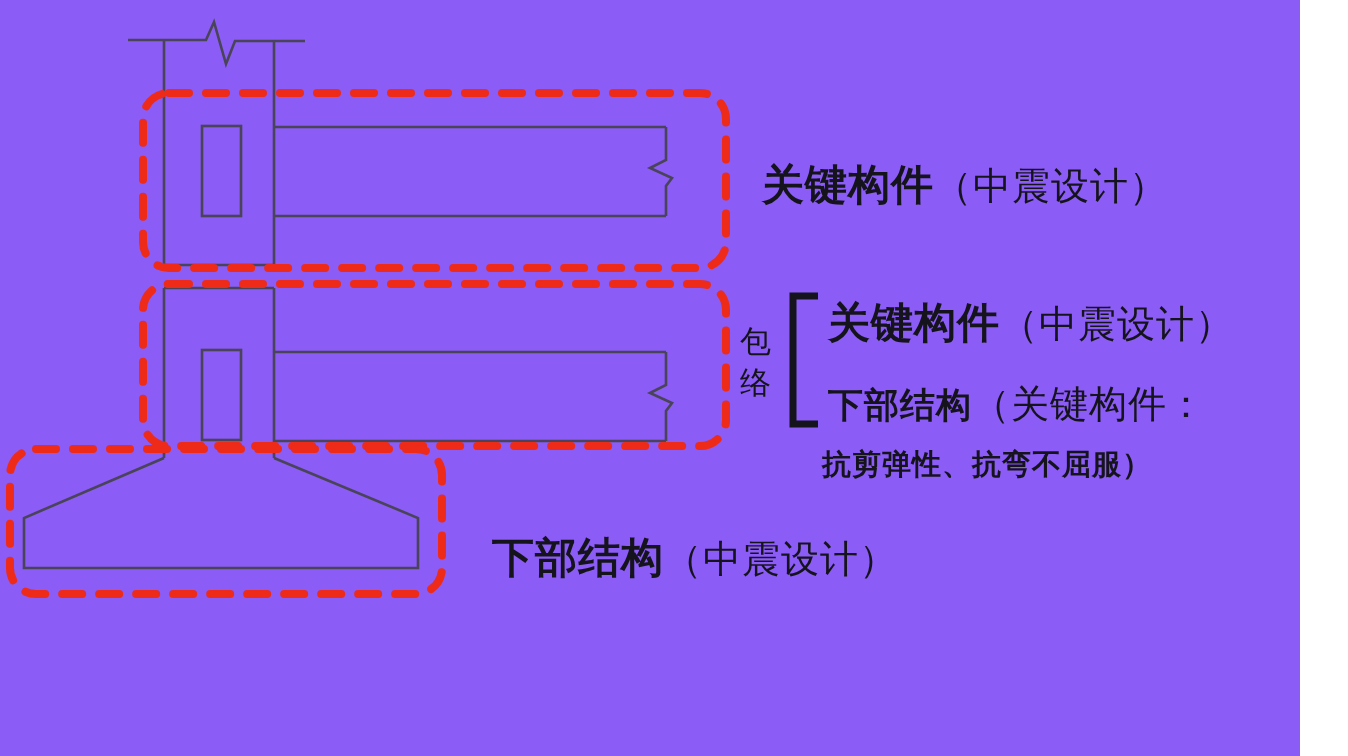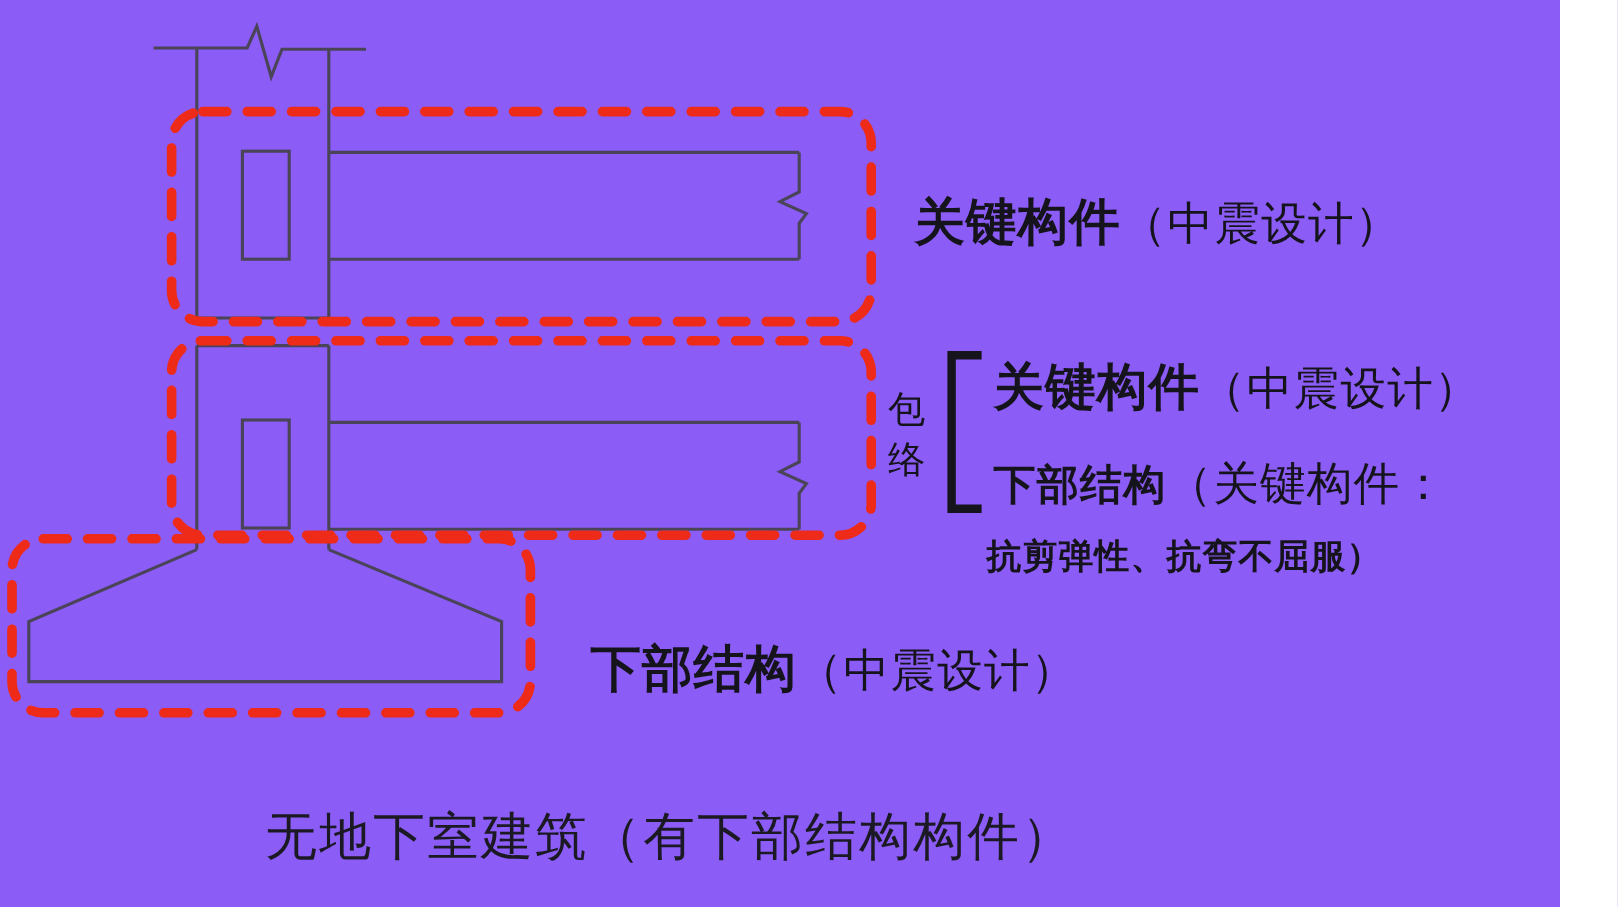--- a/index.html
+++ b/index.html
@@ -158,15 +158,14 @@
 
   <div class="txt" id="label-lower-struct">
     <span class="bold-han">下部结构</span><span class="norm-han">（关键构件：</span>
   </div>
   <div class="txt" id="label-lower-struct-2">抗剪弹性、抗弯不屈服）</div>
 
   <div class="txt" id="label-foundation">
     <span class="bold-han">下部结构</span><span class="norm-han">（中震设计）</span>
   </div>
 
-  <div class="txt" id="caption">无地下室建筑（有下部结构构件）</div>
 
 </div>
 
 </body></html>

